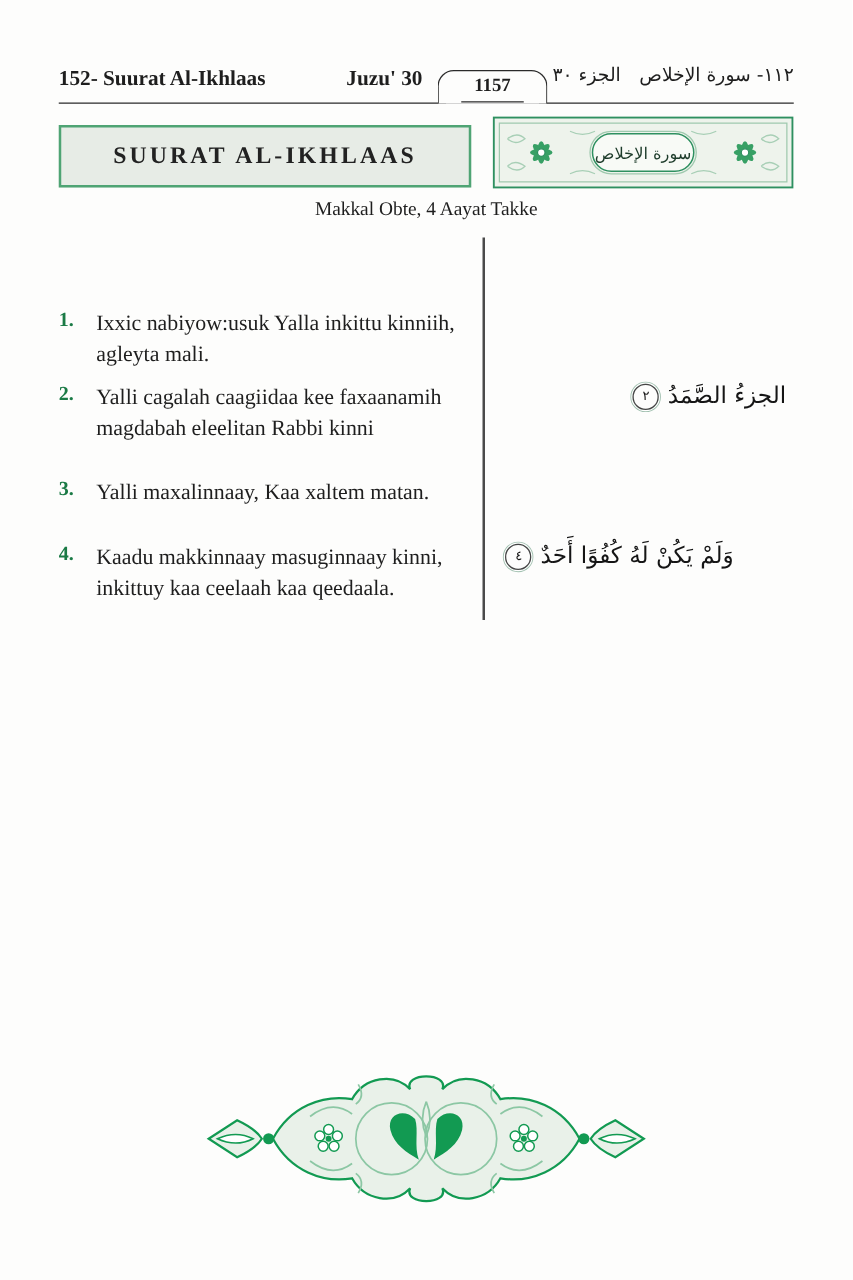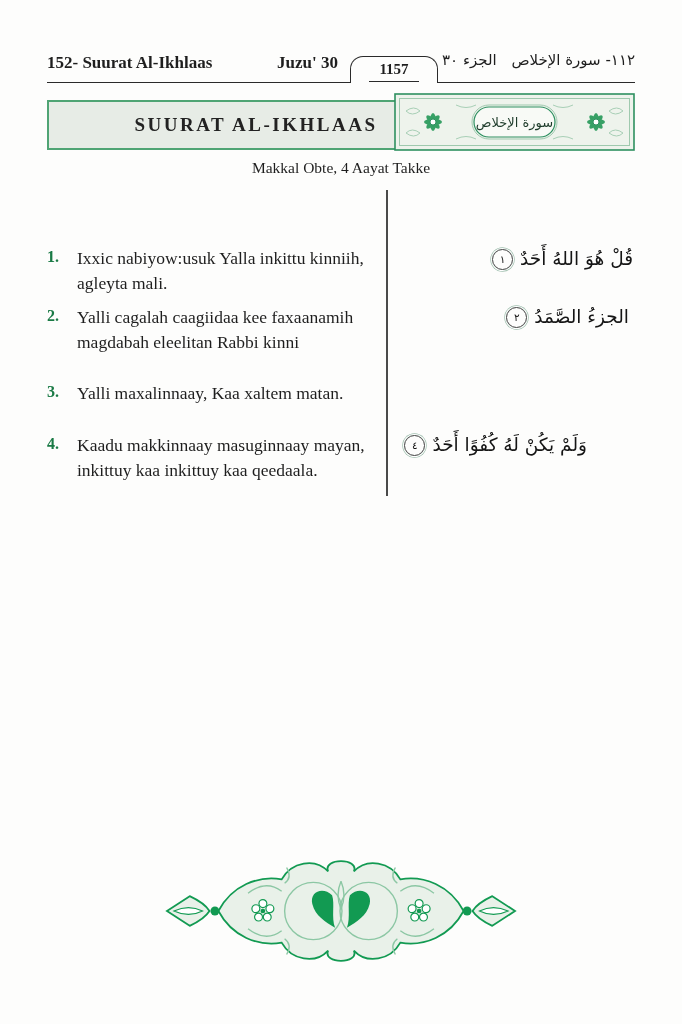--- a/index.html
+++ b/index.html
@@ -29,21 +29,21 @@
   }
   .hdr-juz-ar{position:absolute;left:442px;top:51px;font-size:15px;
     font-family:"DejaVu Sans",sans-serif;direction:rtl;}
   .hdr-surah-ar{position:absolute;right:47px;top:51px;font-size:15px;
     font-family:"DejaVu Sans",sans-serif;direction:rtl;}
   .hdr-rule{position:absolute;left:47px;right:47px;top:82px;border-top:1.6px solid var(--rule-dark);}
   
   .title-box{
     position:absolute;left:47px;top:100px;width:326px;height:46px;
     background:var(--box-bg);border:2px solid #4fa474;
-    display:flex;align-items:center;justify-content:center;padding-left:44px;
+    display:flex;align-items:center;justify-content:center;
   }
   .title-box span{font-size:19px;font-weight:bold;letter-spacing:2.5px;color:#222;}
   .banner{position:absolute;left:394px;top:93px;width:241px;height:58px;}
   .origin-note{position:absolute;left:0;top:159px;width:682px;text-align:center;font-size:15.5px;}
   
   .content{position:absolute;left:47px;top:186px;width:588px;height:332px;}
   .divider{position:absolute;left:339px;top:4px;width:1.5px;height:306px;background:#4a4a4a;}
   .intro{
     position:absolute;left:0;top:0;width:332px;text-align:center;
     font-style:italic;font-size:16.5px;line-height:1.32;
@@ -138,25 +138,24 @@
     <div class="t-item" id="item2">
       <span class="num">2.</span>
       <span class="txt">Yalli cagalah caagiidaa kee faxaanamih magdabah eleelitan Rabbi kinni</span>
     </div>
     <div class="t-item" id="item3">
       <span class="num">3.</span>
       <span class="txt">Yalli maxalinnaay, Kaa xaltem matan.</span>
     </div>
     <div class="t-item" id="item4">
       <span class="num">4.</span>
-      <span class="txt">Kaadu makkinnaay masuginnaay mayan, inkittuy kaa inkittuy kaa qeedaala.</span>
-    </div>
-
-
-    <div class="ar verse" id="v1"><span>قُلْ هُوَ اللهُ أَحَدٌ</span><span class="ayah-mark">١</span></div>
+      <span class="txt">Kaadu makkinnaay masuginnaay kinni, inkittuy kaa ceelaah kaa qeedaala.</span>
+    </div>
+
+
     <div class="ar verse" id="v2"><span>الجزءُ الصَّمَدُ</span><span class="ayah-mark">٢</span></div>
     <div class="ar verse" id="v4"><span>وَلَمْ يَكُنْ لَهُ كُفُوًا أَحَدٌ</span><span class="ayah-mark">٤</span></div>
   </div>
 
   <svg class="ornament" viewBox="0 0 360 132">
 
     <path class="o-fill" d="M56,66
       C70,40 96,30 120,34
       C130,16 154,12 167,26
       C161,12 199,12 193,26

